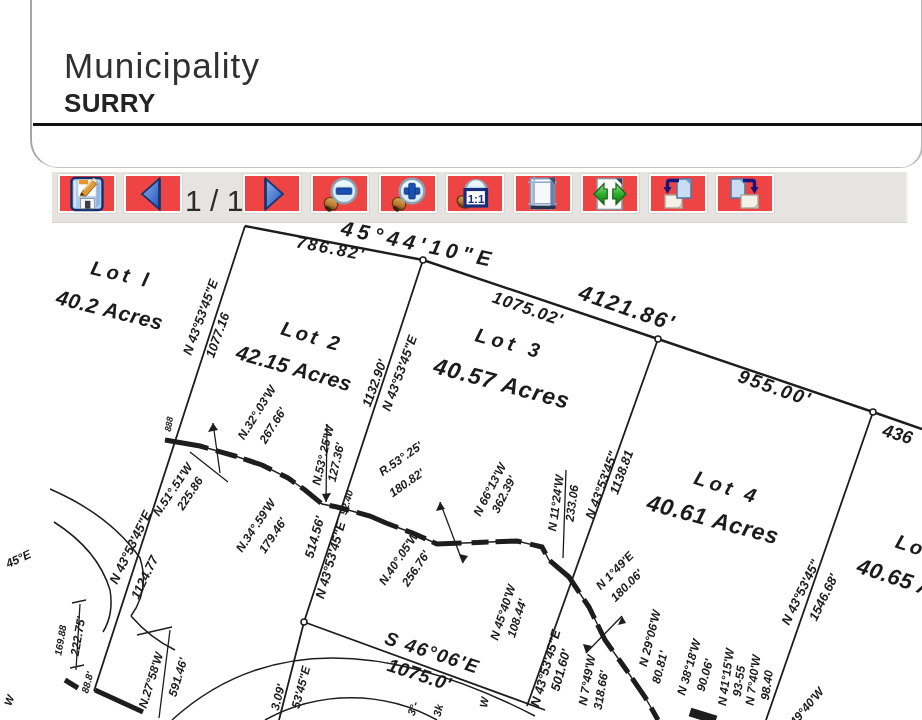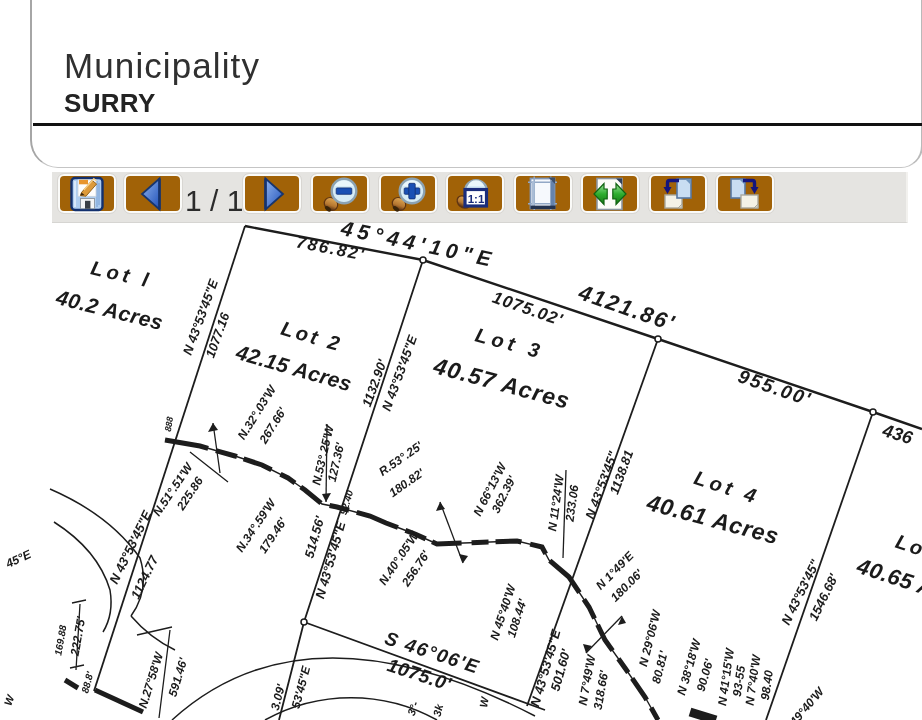--- a/index.html
+++ b/index.html
@@ -2,21 +2,21 @@
 <html><head>
 <meta charset="utf-8">
 <style>
 html,body{margin:0;padding:0;}
 body{width:922px;height:720px;position:relative;overflow:hidden;background:#ffffff;font-family:"Liberation Sans",sans-serif;}
 #card{position:absolute;left:30px;top:-30px;width:893px;height:198px;border-style:solid;border-width:0 2px 1px 2px;border-color:#a6a6a6 #b9b9b9 #c5c5c5 #a6a6a6;border-radius:0 0 22px 28px;background:#fff;box-sizing:border-box;}
 #muni{position:absolute;left:64px;top:46px;font-size:35px;letter-spacing:1.1px;color:#303030;}
 #surry{position:absolute;left:64px;top:88px;font-size:26px;letter-spacing:0.3px;color:#232323;font-weight:bold;}
 #blackline{position:absolute;left:33px;top:123px;width:889px;height:3px;background:#111;}
 #toolbar{position:absolute;left:52px;top:172px;width:854px;height:50px;background:#e5e4e1;border-bottom:1px solid #d6d5d2;border-right:2px solid #f2f1ee;}
-.tbtn{position:absolute;top:2px;height:39px;width:58px;background:#a16207;border:2px solid #fafaf8;outline:1px solid #d8d6d2;border-radius:6px;box-sizing:border-box;}
+.tbtn{position:absolute;top:2px;height:39px;width:58px;background:#ef4444;border:2px solid #fafaf8;outline:1px solid #d8d6d2;border-radius:1px;box-sizing:border-box;}
 .tbtn svg{position:absolute;left:50%;top:50%;transform:translate(-50%,-50%);}
 #pagenum{position:absolute;left:133px;top:12px;width:62px;text-align:left;font-size:30px;color:#2b2b2b;}
 #map{position:absolute;left:0;top:222px;width:922px;height:498px;}
 </style>
 </head>
 <body>
 <div id="card"></div>
 <div id="muni">Municipality</div>
 <div id="surry">SURRY</div>
 <div id="blackline"></div>

